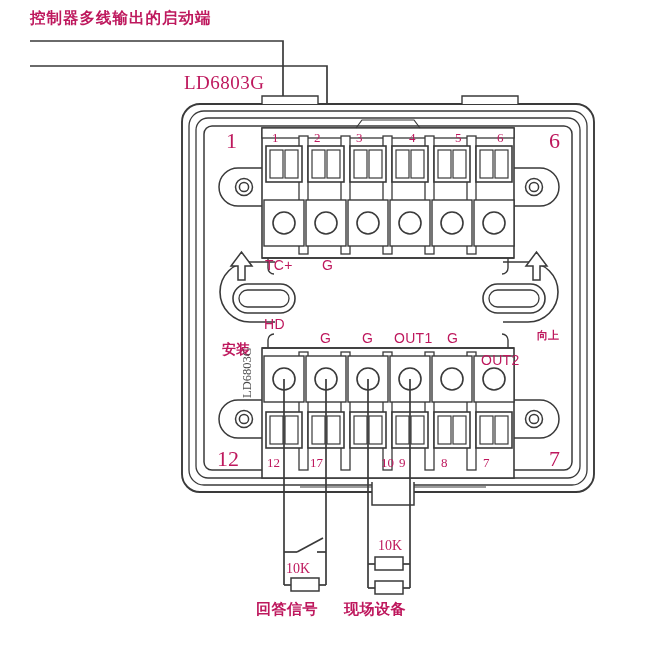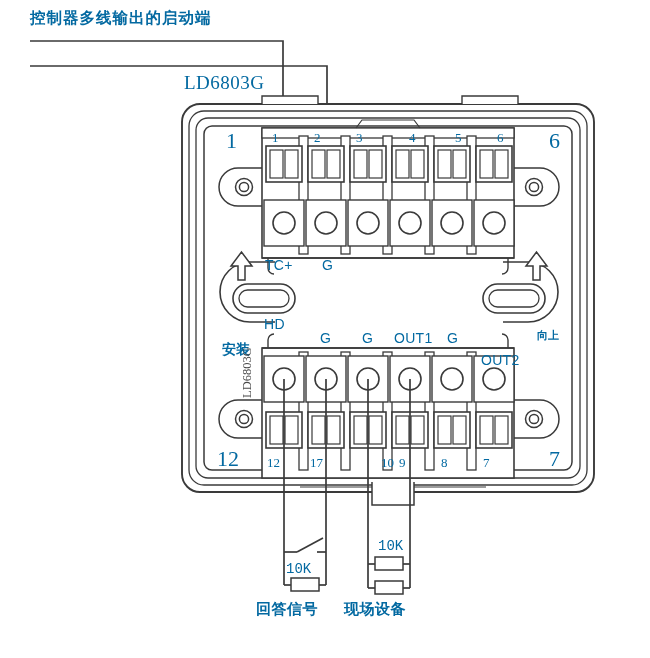--- a/index.html
+++ b/index.html
@@ -3,28 +3,28 @@
 <meta charset="utf-8">
 <style>
   html,body{margin:0;padding:0;background:#ffffff;}
   body{
     width:650px;height:658px;position:relative;overflow:hidden;
     font-family:"Liberation Serif", serif;
     color:#333333;
   }
   #stage{position:absolute;left:0;top:0;width:650px;height:658px;}
   svg{position:absolute;left:0;top:0;}
-  .lbl{position:absolute;white-space:nowrap;color:#0369a1;}
+  .lbl{position:absolute;white-space:nowrap;color:#be185d;}
   .cn{font-family:"DejaVu Sans", sans-serif;font-weight:bold;}
   .title-cn{font-size:15.5px;letter-spacing:1px;}
   .model{font-size:19px;font-family:"Liberation Serif",serif;letter-spacing:0.5px;}
   .bignum{font-size:22px;font-family:"Liberation Serif",serif;}
   .smnum{font-size:13px;font-family:"Liberation Serif",serif;}
   .term{font-size:14px;font-family:Liberation Sans, sans-serif;letter-spacing:0.3px;}
-  .res-lbl{font-size:14px;font-family:Liberation Mono, monospace;}
+  .res-lbl{font-size:14px;font-family:Liberation Serif, serif;}
   .foot{font-size:15px;letter-spacing:0.5px;}
   .vert{
     position:absolute;font-size:12.5px;font-family:"Liberation Serif",serif;
     transform:rotate(-90deg);transform-origin:0 0;white-space:nowrap;color:#4a4a4a;
   }
 </style>
 </head>
 <body>
 
 <div id="stage">

